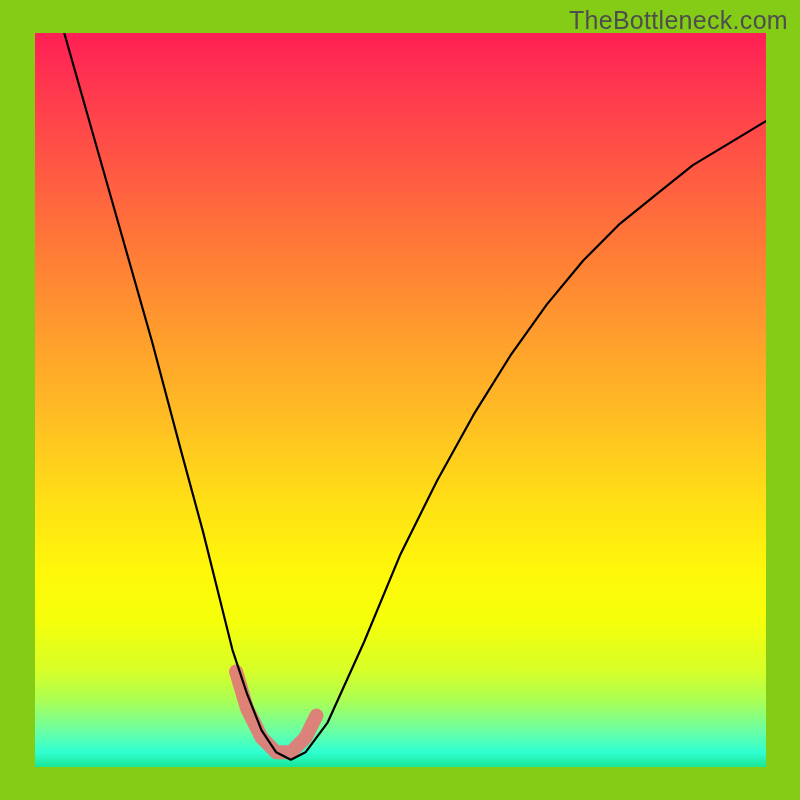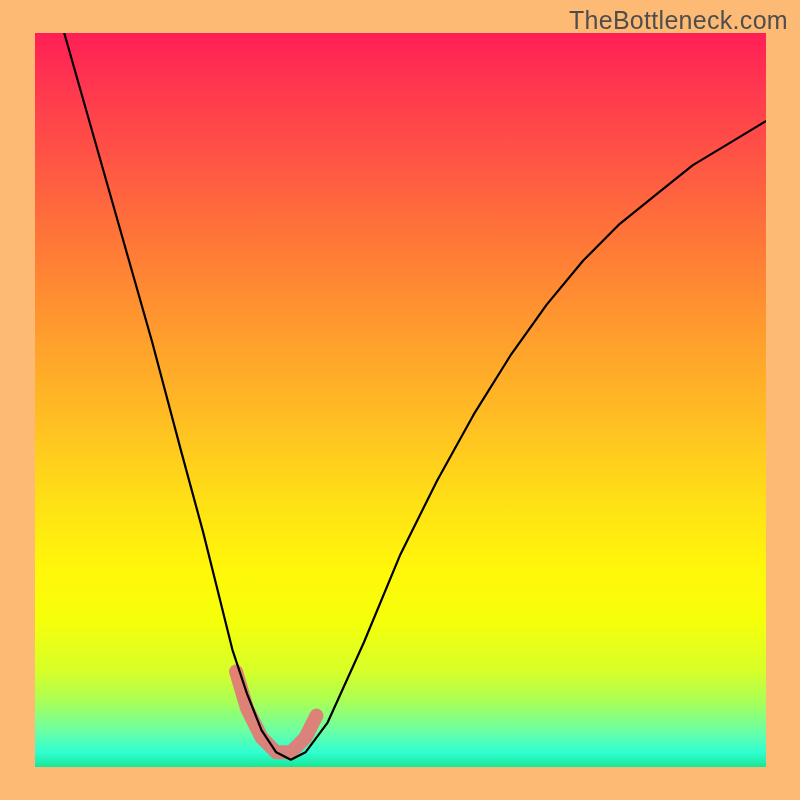--- a/index.html
+++ b/index.html
@@ -8,21 +8,21 @@
     width: 800px;
     height: 800px;
     overflow: hidden;
     background: #000;
     font-family: Arial, Helvetica, sans-serif;
   }
   .frame {
     position: absolute;
     left: 0; top: 0;
     width: 800px; height: 800px;
-    background: #fdba74;
+    background: #84cc16;
   }
   .plot {
     position: absolute;
     left: 35px;
     top: 33px;
     width: 731px;
     height: 734px;
     background: linear-gradient(to bottom,
       #ff1f55 0%,
       #ff3350 6%,

